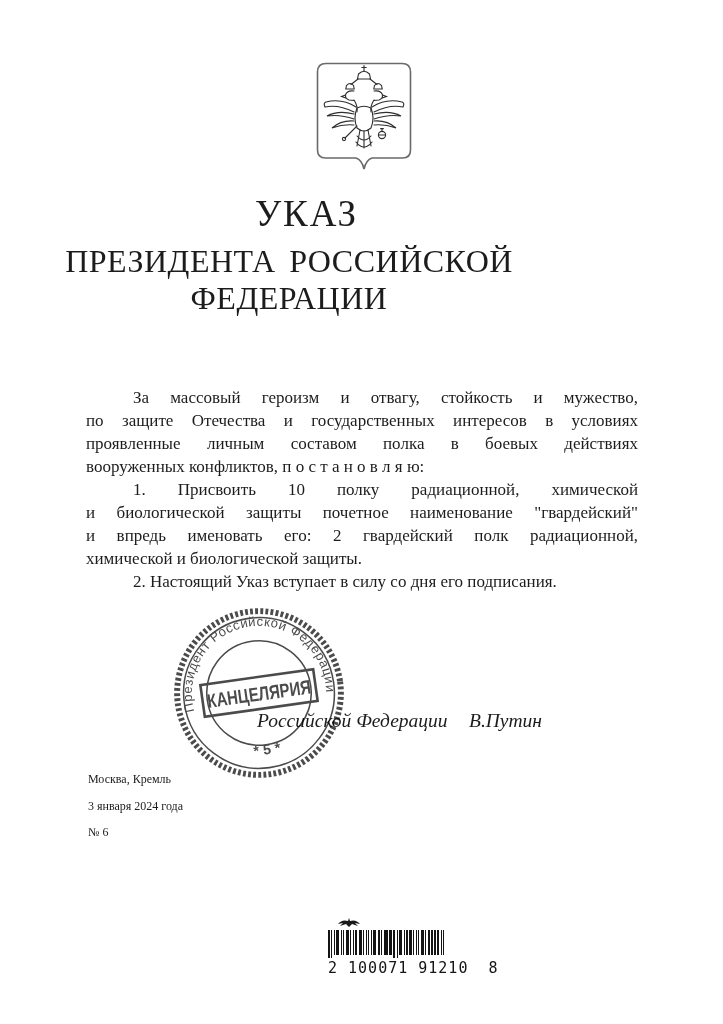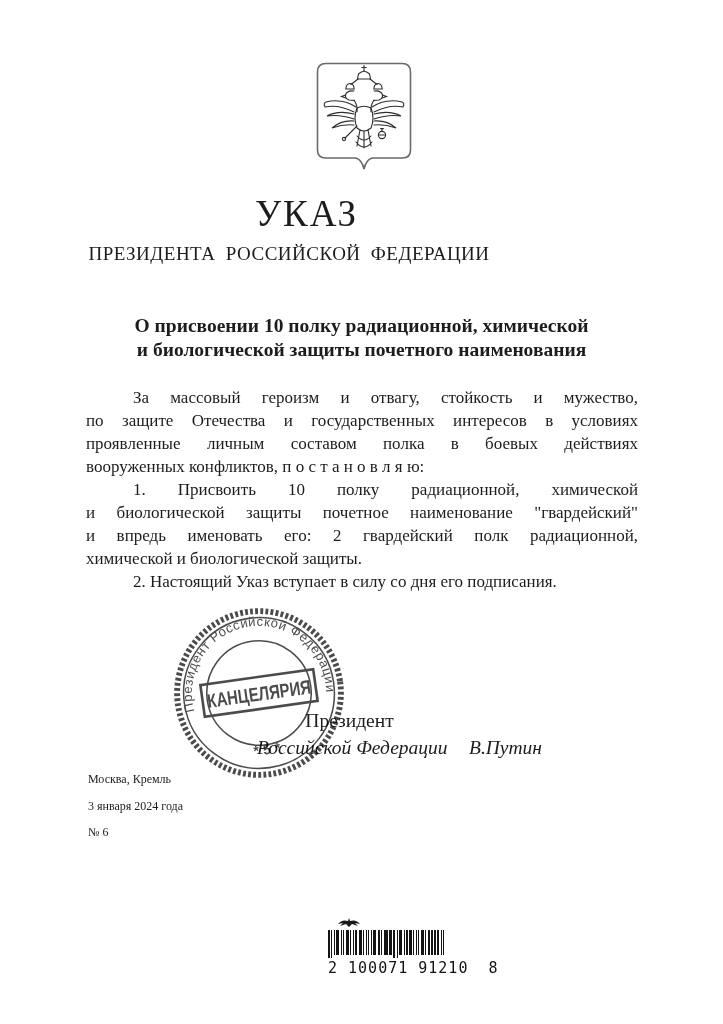--- a/index.html
+++ b/index.html
@@ -13,21 +13,21 @@
   }
   
   .emblem { position:absolute; left:316px; top:62px; width:96px; height:112px; }
   
   .doc-type {
     position:absolute; top:192px; left:0; width:613px;
     text-align:center; font-size:37px; letter-spacing:2px; font-weight:400;
   }
   .issuer {
     position:absolute; top:243px; left:0; width:578px;
-    text-align:center; font-size:19px; letter-spacing:0.5px; word-spacing:5px;
+    text-align:center; font-size:32px; letter-spacing:0.5px; word-spacing:5px;
   }
   
   .subject {
     position:absolute; top:314px; left:0; width:723px;
     text-align:center; font-weight:bold; font-size:19.5px; line-height:24px;
   }
   
   .body {
     position:absolute; top:386px; left:86px; width:552px;
     font-size:17px; line-height:23px;
@@ -89,39 +89,34 @@
       <path d="M41,64 L29,76"></path>
       <circle cx="28" cy="77" r="1.6"></circle>
       <circle cx="66" cy="73" r="3.6"></circle>
       <path d="M66,69.4 V66.6 M64.6,66.6 H67.4 M62.4,73 H69.6"></path>
     </g>
   </svg>
 
   <div class="doc-type">УКАЗ</div>
   <div class="issuer">ПРЕЗИДЕНТА РОССИЙСКОЙ ФЕДЕРАЦИИ</div>
 
-  <div class="subject">
-    <div>О присвоении 10 полку радиационной, химической</div>
-    <div>и биологической защиты почетного наименования</div>
-  </div>
 
   <div class="body">
       <div class="body-line first">За массовый героизм и отвагу, стойкость и мужество,</div>
       <div class="body-line">по защите Отечества и государственных интересов в условиях</div>
       <div class="body-line">проявленные личным составом полка в боевых действиях</div>
       <div class="body-line last">вооруженных конфликтов, п о с т а н о в л я ю:</div>
       <div class="body-line first">1. Присвоить 10 полку радиационной, химической</div>
       <div class="body-line">и биологической защиты почетное наименование "гвардейский"</div>
       <div class="body-line">и впредь именовать его: 2 гвардейский полк радиационной,</div>
       <div class="body-line last">химической и биологической защиты.</div>
       <div class="body-line first last">2. Настоящий Указ вступает в силу со дня его подписания.</div>
     </div>
 
   <div class="signature">
-    <div class="sig-title1">Президент</div>
     <div class="sig-line2">
       <span>Российской Федерации</span>
       <span>В.Путин</span>
     </div>
   </div>
 
   <div class="place-date">
     <div>Москва, Кремль</div>
     <div>3 января 2024 года</div>
     <div>№ 6</div>

